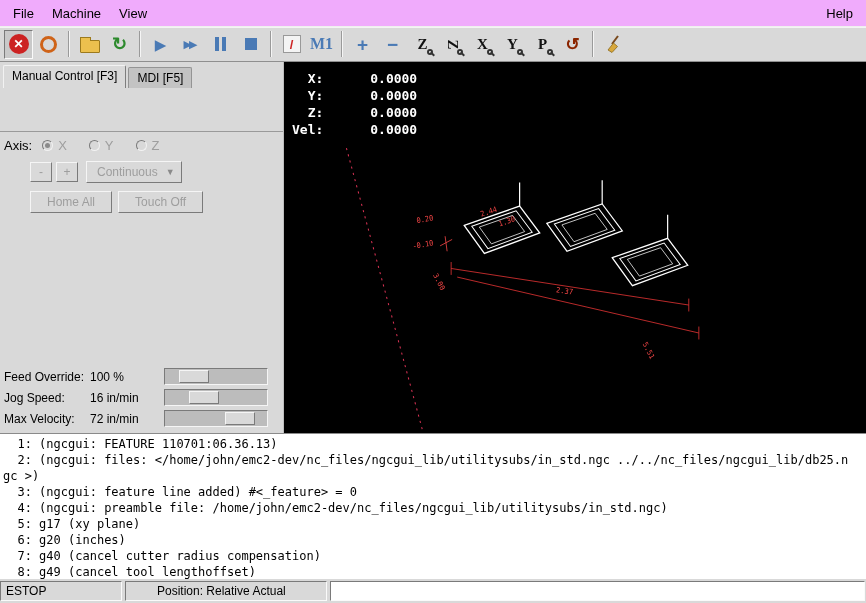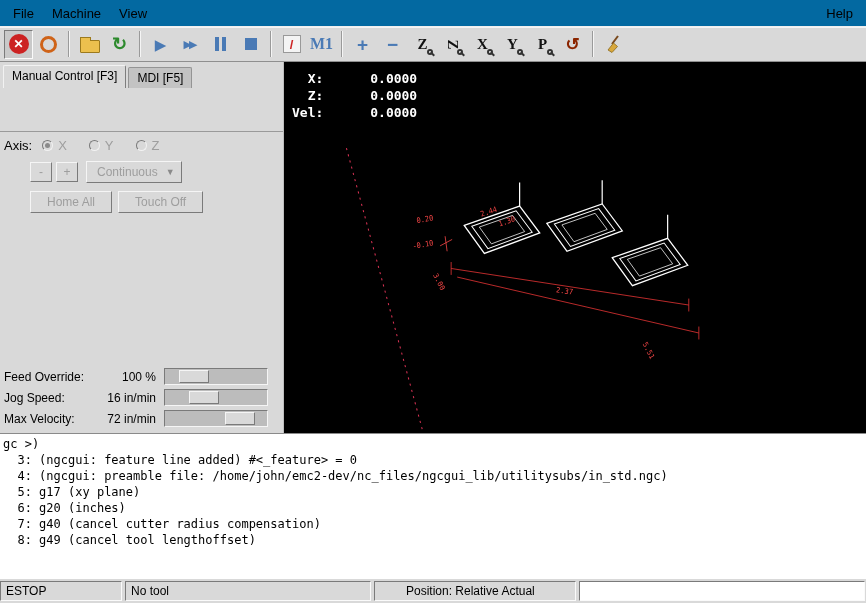--- a/index.html
+++ b/index.html
@@ -1,21 +1,21 @@
 <!DOCTYPE html>
 <html><head>
 <meta charset="utf-8">
 <style>
   * { margin:0; padding:0; box-sizing:border-box; }
   html,body { width:866px; height:603px; }
   body { font-family:"Liberation Sans", sans-serif; font-size:13px; background:#d9d9d9; color:#000; overflow:hidden; }
   .app { width:866px; height:603px; display:flex; flex-direction:column; background:#d9d9d9; }
 
   
-  .menubar { height:27px; display:flex; align-items:center; padding:0 4px; background:#0369a1; border-bottom:1px solid #efefef; }
+  .menubar { height:27px; display:flex; align-items:center; padding:0 4px; background:#f0abfc; border-bottom:1px solid #efefef; }
   .menu-item { padding:4px 9px; cursor:default; }
   .menu-spacer { flex:1; }
 
   
   .toolbar { height:35px; display:flex; align-items:center; padding:0 4px; gap:1px; border-bottom:1px solid #8f8f8f; box-shadow:0 1px 0 #f4f4f4 inset; }
   .tbtn { width:29px; height:29px; display:flex; align-items:center; justify-content:center; position:relative; background:#d9d9d9; border:1px solid #d9d9d9; }
   .tbtn.pressed { border-color:#7a7a7a #fafafa #fafafa #7a7a7a; background:#c9c9c9; }
   .tsep { width:0; height:26px; border-left:1px solid #9a9a9a; border-right:1px solid #f5f5f5; margin:0 4px; }
 
   .icon-estop { width:20px; height:20px; border-radius:50%; background:#cc2222; color:#fff; font-weight:bold; font-size:12px; display:flex; align-items:center; justify-content:center; }
@@ -68,21 +68,21 @@
   .btn.disabled { color:#9e9e9e; }
   .btn.small { width:22px; padding:2px 0; text-align:center; margin-right:4px; }
   .dropdown { display:flex; align-items:center; gap:8px; background:#d9d9d9; border:1px solid; border-color:#f5f5f5 #7a7a7a #7a7a7a #f5f5f5; padding:3px 6px 3px 10px; color:#9e9e9e; font-size:12px; margin-left:4px; }
   .dropdown .arrow { font-size:9px; color:#8a8a8a; }
   .indent { margin-left:26px; }
 
   
   .sliders { padding:2px 2px 4px 0; }
   .slider-row { height:21px; display:flex; align-items:center; }
   .sl-label { width:90px; padding-left:4px; font-size:12px; white-space:nowrap; }
-  .sl-value { width:74px; text-align:right; padding-right:8px; font-size:12px; white-space:nowrap; }
+  .sl-value { width:74px; text-align:left; padding-right:20px; font-size:12px; white-space:nowrap; }
   .sl-track { width:104px; height:17px; position:relative; background:#bcbcbc; border:1px solid; border-color:#7a7a7a #f5f5f5 #f5f5f5 #7a7a7a; }
   .sl-handle { position:absolute; top:1px; height:13px; width:30px; background:#d9d9d9; border:1px solid; border-color:#f5f5f5 #7a7a7a #7a7a7a #f5f5f5; }
 
   
   .canvas { flex:1; background:#000; position:relative; overflow:hidden; min-height:0; }
   .canvas svg.scene { position:absolute; inset:0; width:100%; height:100%; }
   .readout { position:absolute; top:8px; left:8px; color:#fff; font-family:"DejaVu Sans Mono", monospace; font-weight:bold; font-size:13px; line-height:17px; }
   .ro-line { white-space:pre; }
   .ro-label { display:inline-block; width:4ch; text-align:right; }
   .ro-value { display:inline-block; width:12ch; text-align:right; }
@@ -310,37 +310,39 @@
             <text transform="translate(148,198) rotate(62)">3.00</text>
             <text transform="translate(196,144) rotate(-18)">2.44</text>
             <text transform="translate(214,153) rotate(-18)">1.30</text>
             <text transform="translate(270,214) rotate(8)">2.37</text>
             <text transform="translate(356,262) rotate(62)">5.51</text>
           </g>
         </svg>
 
         <div class="readout">
           <div class="ro-line"><span class="ro-label">X:</span><span class="ro-value">0.0000</span></div>
+          <div class="ro-line"><span class="ro-label">Y:</span><span class="ro-value">0.0000</span></div>
           <div class="ro-line"><span class="ro-label">Z:</span><span class="ro-value">0.0000</span></div>
           <div class="ro-line"><span class="ro-label">Vel:</span><span class="ro-value">0.0000</span></div>
         </div>
       </div>
     </div>
   </div>
 
   <div class="gcode">
+    <div class="gline">  1: (ngcgui: FEATURE 110701:06.36.13)</div>
+    <div class="gline">  2: (ngcgui: files: &lt;/home/john/emc2-dev/nc_files/ngcgui_lib/utilitysubs/in_std.ngc ../../nc_files/ngcgui_lib/db25.n</div>
     <div class="gline">gc &gt;)</div>
     <div class="gline">  3: (ngcgui: feature line added) #&lt;_feature&gt; = 0</div>
     <div class="gline">  4: (ngcgui: preamble file: /home/john/emc2-dev/nc_files/ngcgui_lib/utilitysubs/in_std.ngc)</div>
     <div class="gline">  5: g17 (xy plane)</div>
     <div class="gline">  6: g20 (inches)</div>
     <div class="gline">  7: g40 (cancel cutter radius compensation)</div>
     <div class="gline">  8: g49 (cancel tool lengthoffset)</div>
   </div>
 
   <div class="statusbar">
     <div class="status-cell status-estop">ESTOP</div>
-    <div class="status-cell status-tool">No tool</div>
     <div class="status-cell status-pos">Position: Relative Actual</div>
     <div class="status-cell status-fill"></div>
   </div>
 
 </div>
 
 </body></html>

